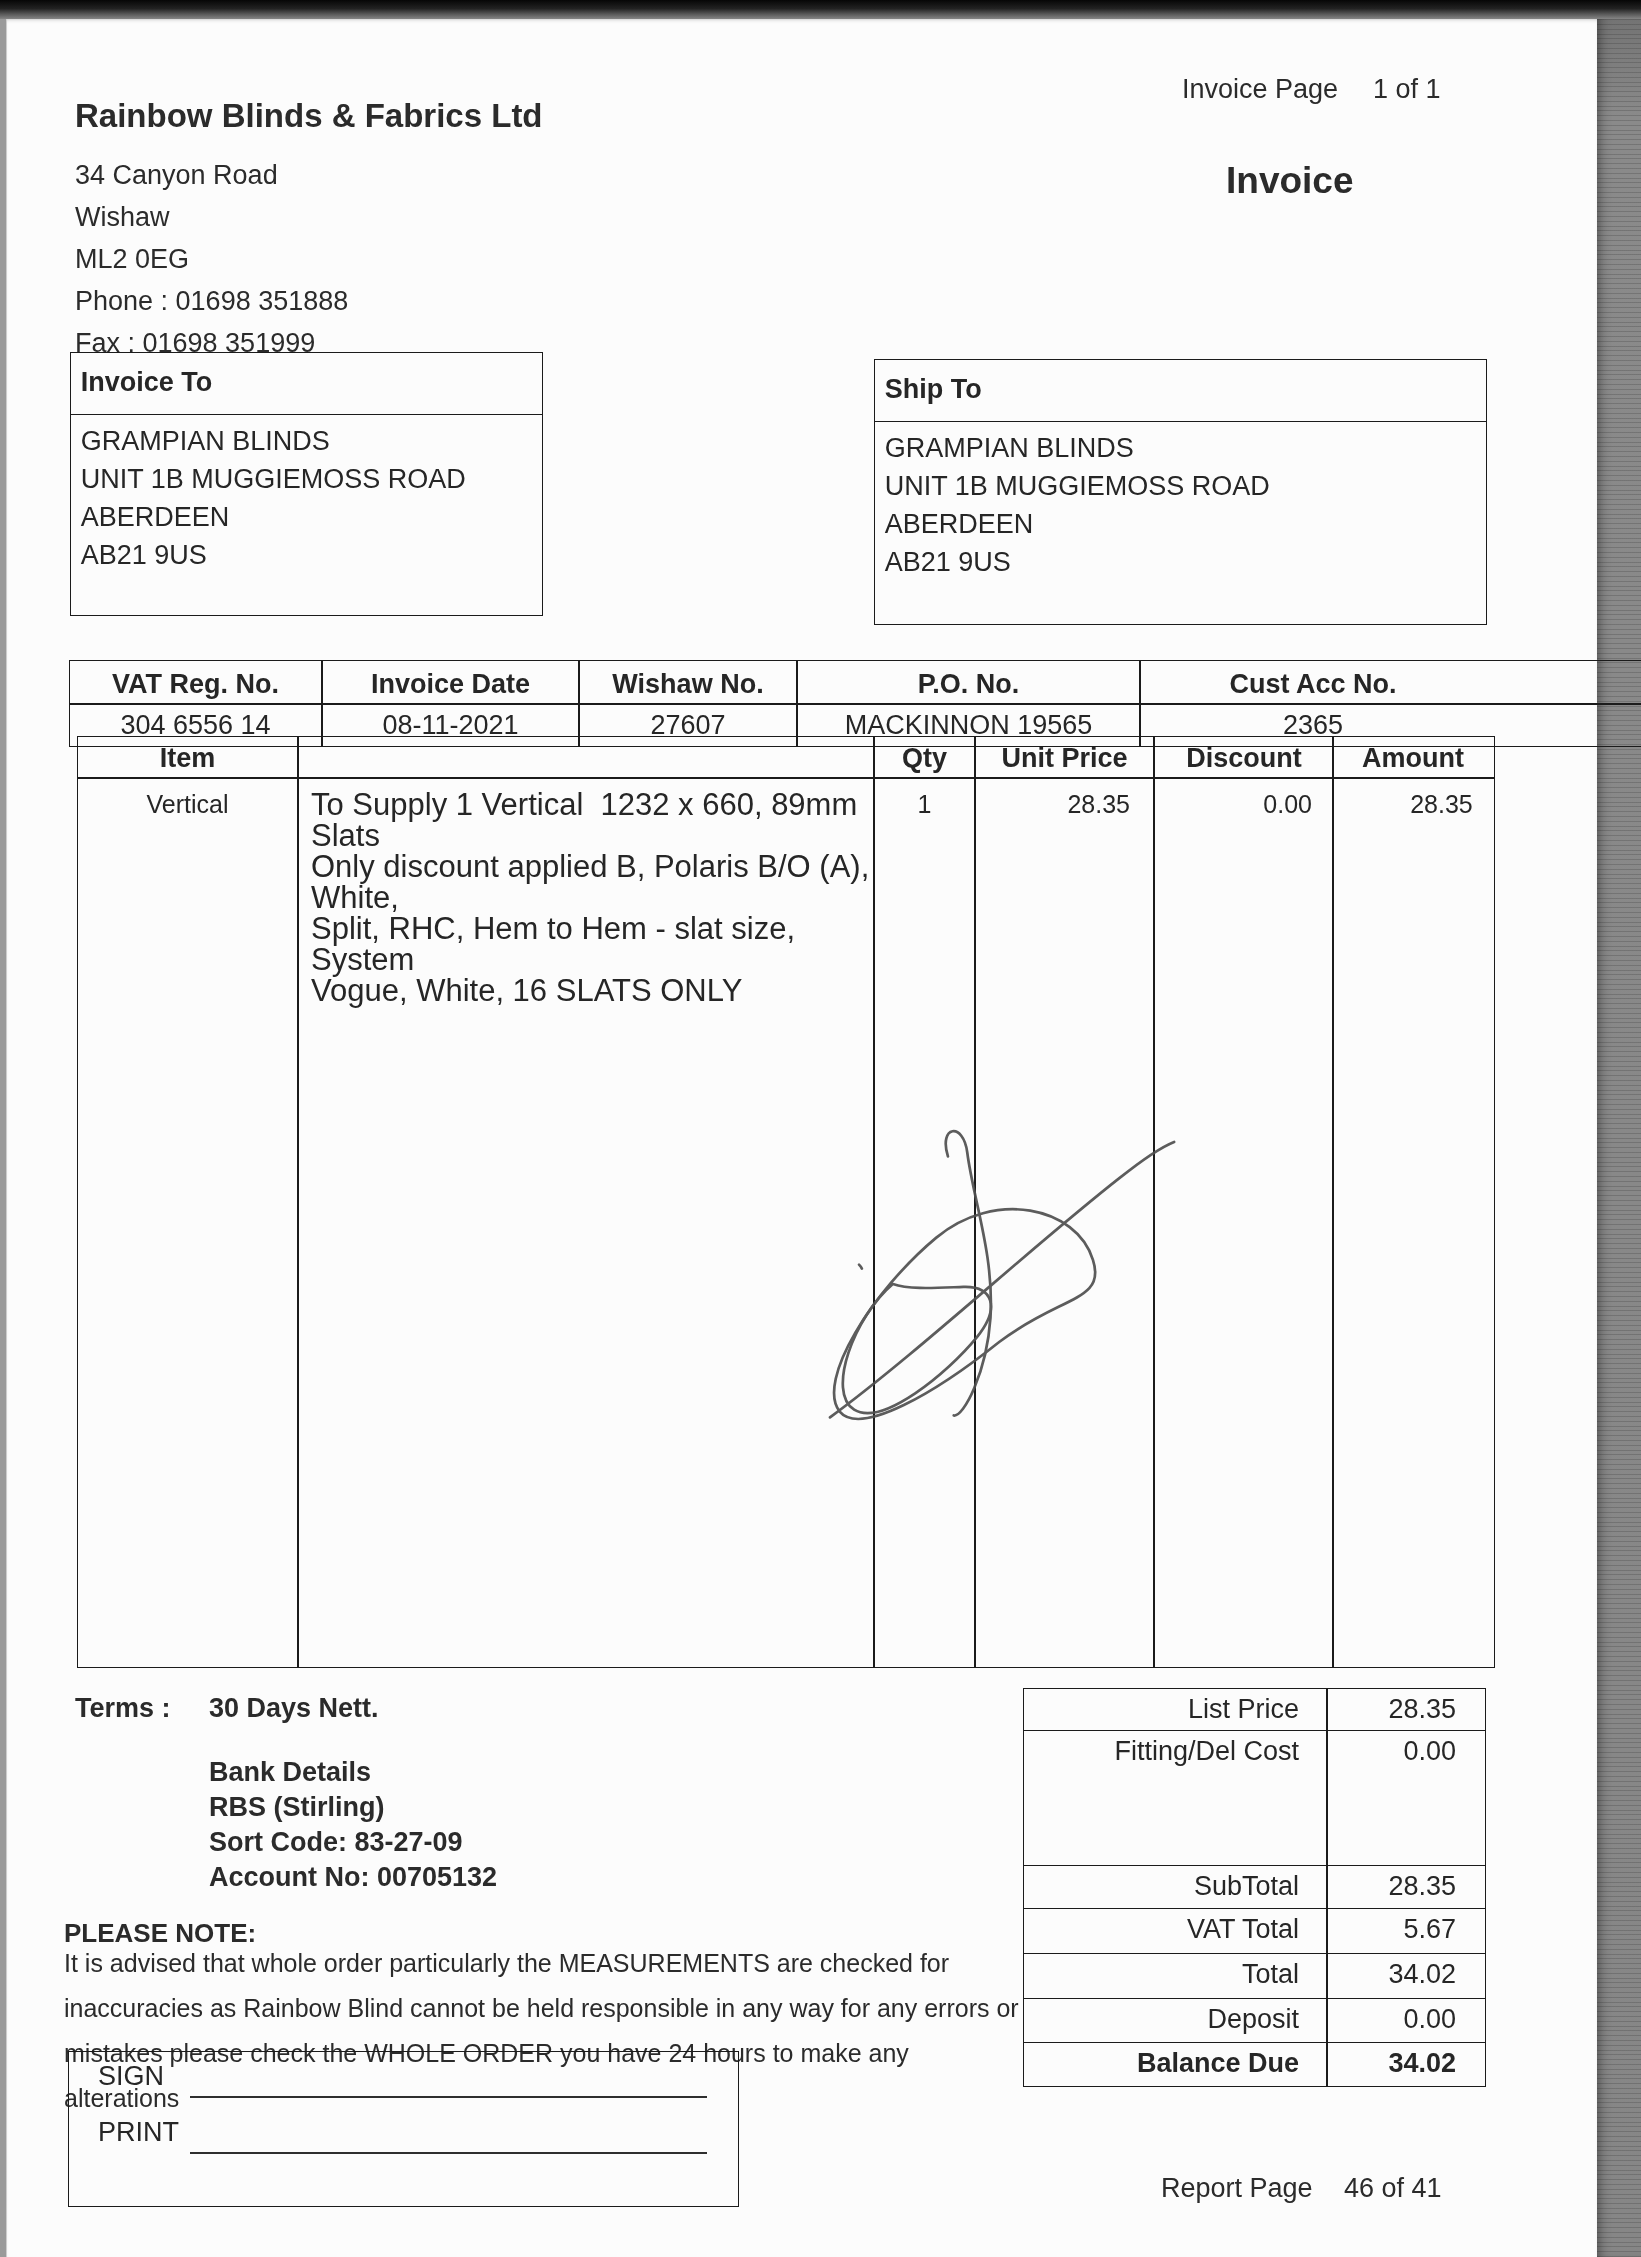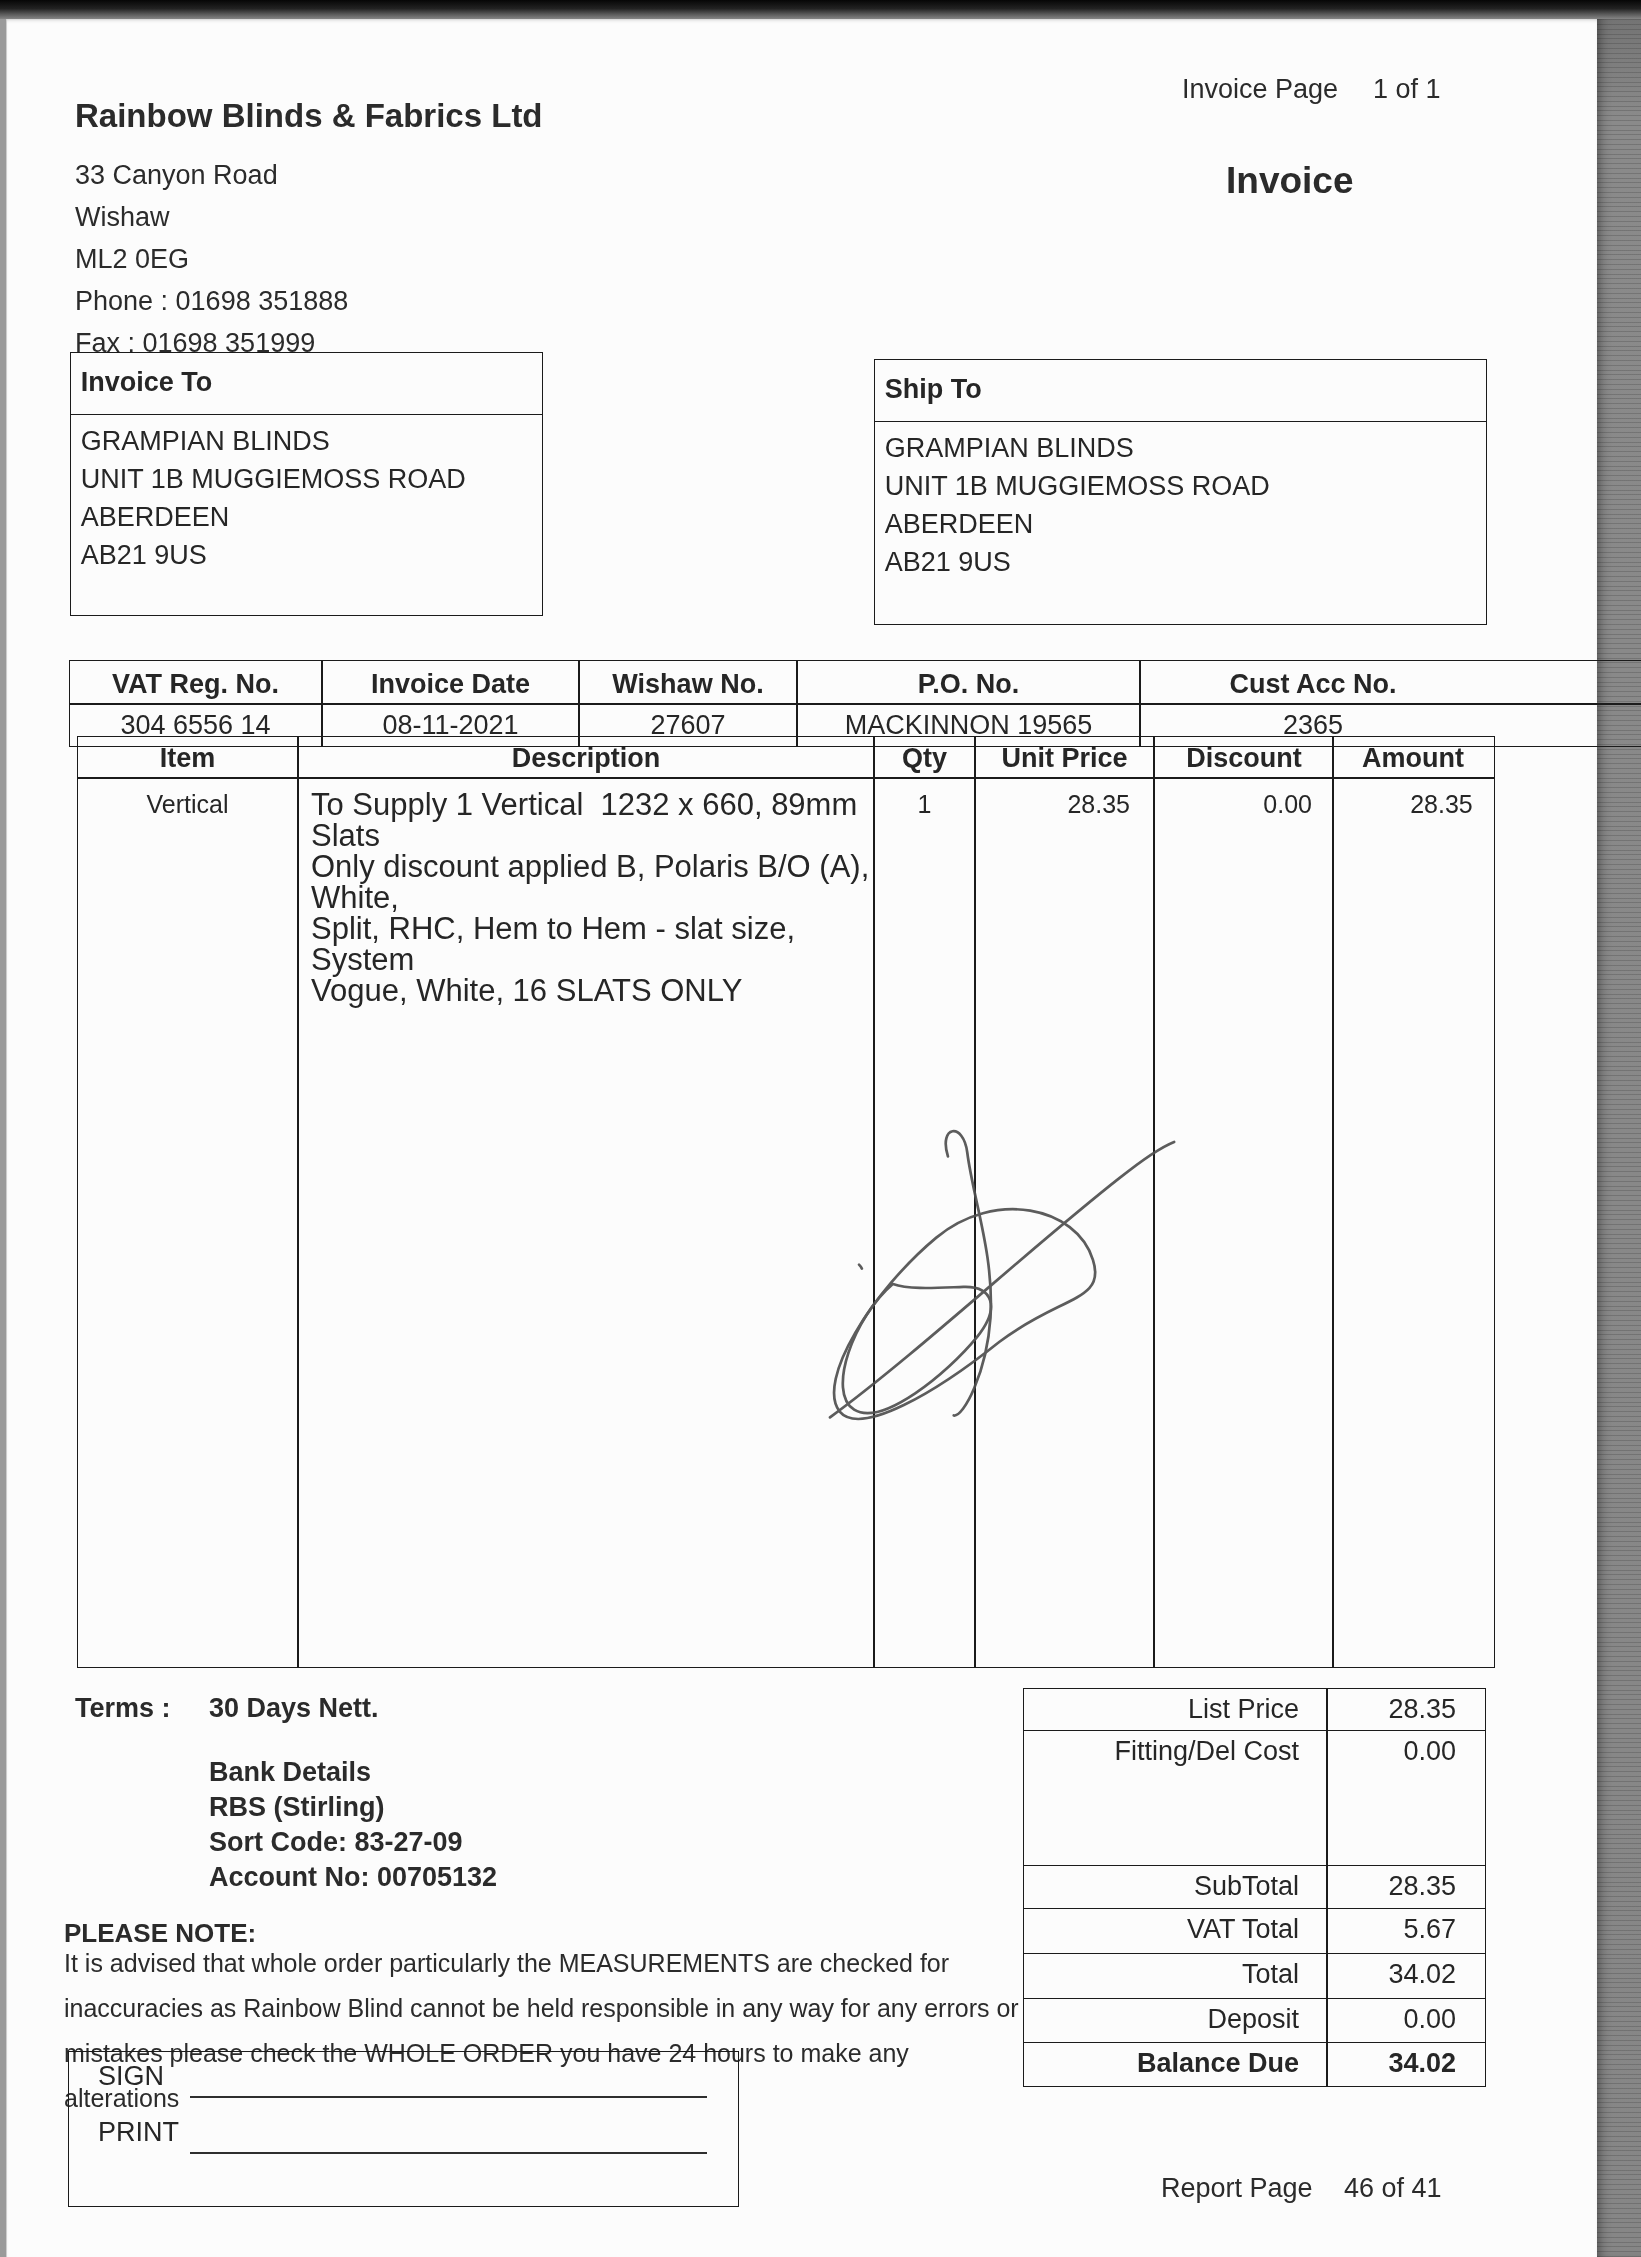--- a/index.html
+++ b/index.html
@@ -57,21 +57,21 @@
 <body>
 
 <div class="page">
 
   <div class="scan-right-strip"></div>
   <div class="paper"></div>
   <div class="scan-top-band"></div>
 
   <div class="abs t33 bold scan-text" style="left:75px;top:97px;">Rainbow Blinds &amp; Fabrics Ltd</div>
   <div class="abs scan-text" style="left:75px;top:154px;">
-    <span class="addr-line" style="line-height:42px;">33 Canyon Road</span>
+    <span class="addr-line" style="line-height:42px;">34 Canyon Road</span>
     <span class="addr-line" style="line-height:42px;">Wishaw</span>
     <span class="addr-line" style="line-height:42px;">ML2 0EG</span>
     <span class="addr-line" style="line-height:42px;">Phone : 01698 351888</span>
     <span class="addr-line" style="line-height:42px;">Fax : 01698 351999</span>
   </div>
 
   <div class="abs t28 scan-text" style="left:1182px;top:73px;">Invoice Page</div>
   <div class="abs t28 scan-text" style="left:1373px;top:73px;">1 of 1</div>
   <div class="abs t38 bold scan-text" style="left:1226px;top:160px;">Invoice</div>
 
@@ -114,21 +114,20 @@
   </div>
 
   <div class="box" style="left:77px;top:736px;width:1418px;height:932px;">
     <div class="vline" style="left:219px;"></div>
     <div class="vline" style="left:795px;"></div>
     <div class="vline" style="left:896px;"></div>
     <div class="vline" style="left:1075px;"></div>
     <div class="vline" style="left:1254px;"></div>
     <div class="hline" style="top:40px;"></div>
     <div class="cell-center t28 bold" style="left:0;width:219px;top:4.8px;">Item</div>
-    <div class="cell-center t28 bold" style="left:221px;width:574px;top:4.8px;">Description</div>
     <div class="cell-center t28 bold" style="left:797px;width:99px;top:4.8px;">Qty</div>
     <div class="cell-center t28 bold" style="left:898px;width:177px;top:4.8px;">Unit Price</div>
     <div class="cell-center t28 bold" style="left:1077px;width:178px;top:4.8px;">Discount</div>
     <div class="cell-center t28 bold" style="left:1256px;width:158px;top:4.8px;">Amount</div>
 
     <div class="cell-center t26" style="left:0;width:219px;top:52px;">Vertical</div>
     <div class="abs prewrap" style="left:233px;top:52px;width:579px;font-size:31px;line-height:31px;">To Supply 1 Vertical  1232 x 660, 89mm Slats
 Only discount applied B, Polaris B/O (A), White,
 Split, RHC, Hem to Hem - slat size, System
 Vogue, White, 16 SLATS ONLY</div>

